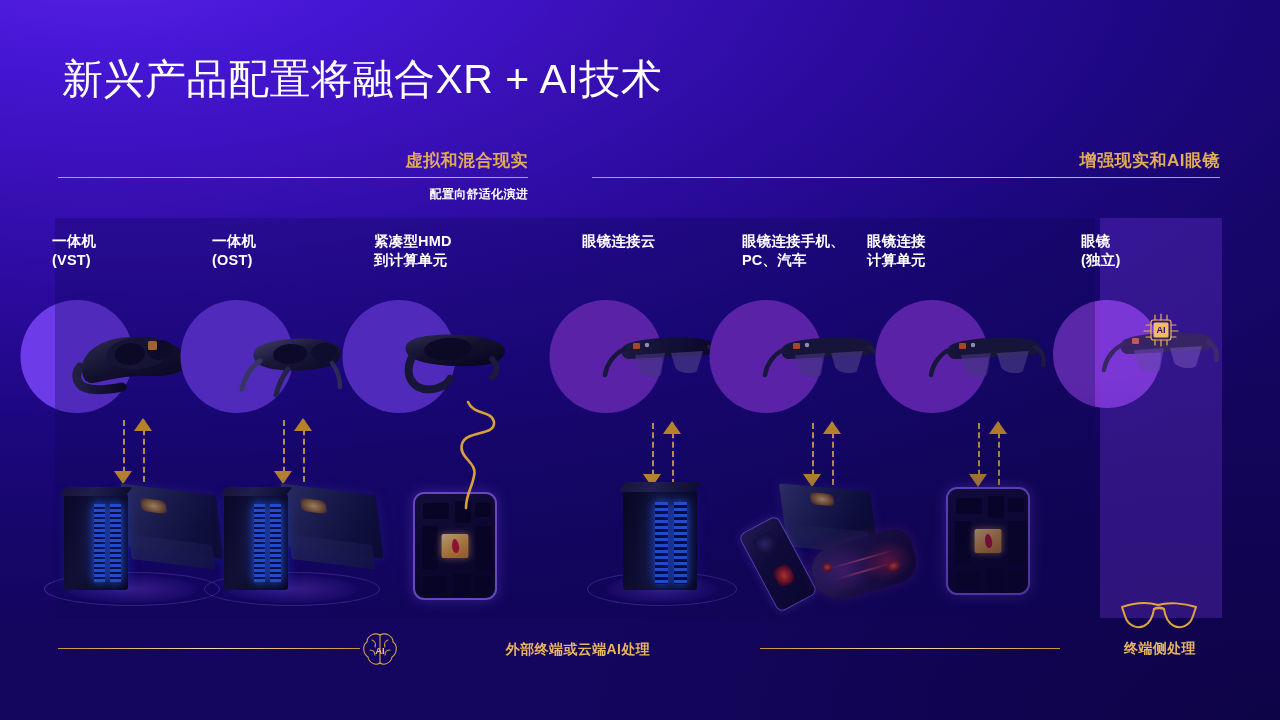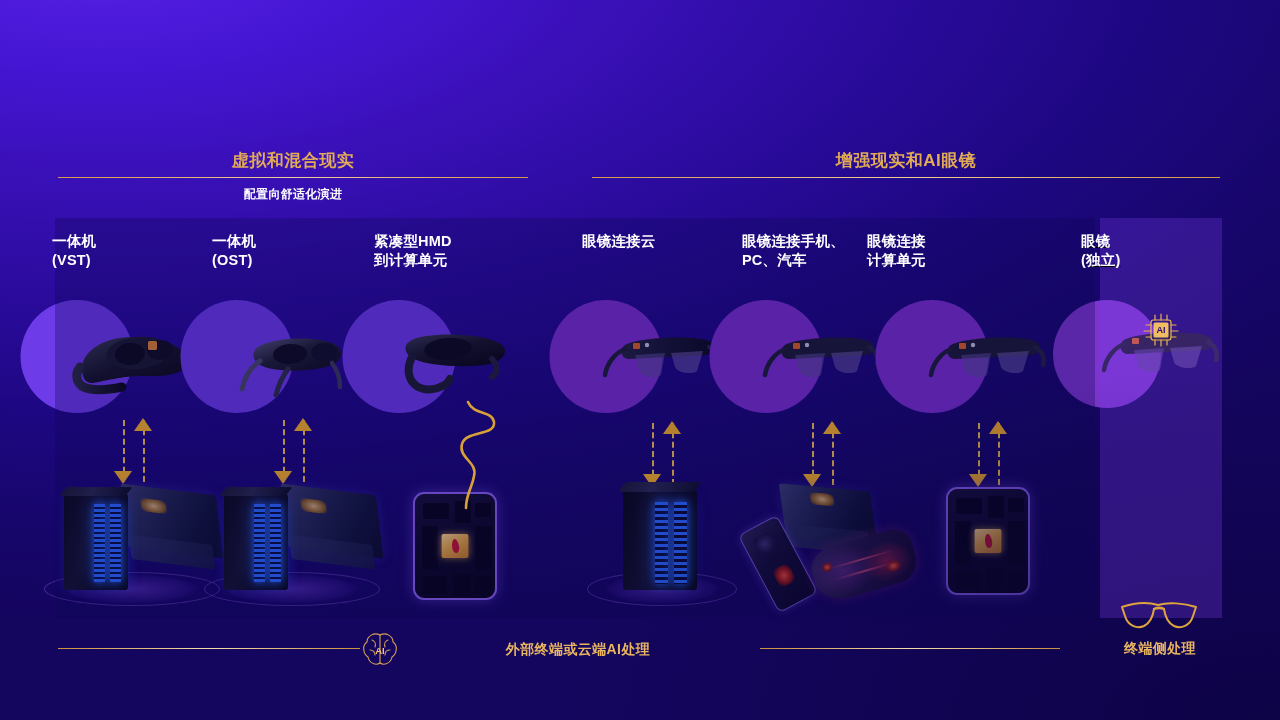--- a/index.html
+++ b/index.html
@@ -23,21 +23,21 @@
   }
 
   
   .title{
     position:absolute; left:62px; top:52px;
     font-size:41px; font-weight:400; color:#ffffff;
     letter-spacing:.5px; white-space:nowrap; z-index:6;
   }
 
   
-  .sec{ position:absolute; z-index:6; text-align:center; }
+  .sec{ position:absolute; z-index:6; text-align:right; }
   .sec-title{
     font-size:17px; color:#e2ab56; font-weight:600; letter-spacing:.5px;
     line-height:22px; white-space:nowrap;
   }
   .sec-rule{
     height:1px; width:100%;
     background:linear-gradient(90deg,#d59a4b 0%, #f0cf95 50%, #d59a4b 100%);
     margin:5px 0 7px 0;
   }
   .sec-sub{
@@ -229,20 +229,21 @@
   .icon-gold{ position:absolute; z-index:6; }
 </style>
 </head>
 <body>
 
 <div id="stage">
 
   <div class="panel"></div>
   <div class="panel-last"></div>
 
+  <div class="title">新兴产品配置将融合XR + AI技术</div>
 
   <div class="sec" id="secA">
     <div class="sec-title">虚拟和混合现实</div>
     <div class="sec-rule"></div>
     <div class="sec-sub">配置向舒适化演进</div>
   </div>
 
   <div class="sec" id="secB">
     <div class="sec-title">增强现实和AI眼镜</div>
     <div class="sec-rule"></div>
@@ -461,21 +462,21 @@
     <div class="trace" style="left:40px;top:7px;width:16px;height:22px;"></div>
     <div class="trace" style="left:60px;top:9px;width:16px;height:14px;"></div>
     <div class="trace" style="left:7px;top:32px;width:16px;height:44px;"></div>
     <div class="trace" style="left:60px;top:32px;width:17px;height:44px;"></div>
     <div class="trace" style="left:8px;top:82px;width:24px;height:18px;"></div>
     <div class="trace" style="left:38px;top:80px;width:18px;height:22px;"></div>
     <div class="trace" style="left:60px;top:82px;width:17px;height:18px;"></div>
     <div class="chip"></div>
   </div>
 
-  <div class="col" style="left:1081px;text-decoration:underline;">
+  <div class="col" style="left:1081px;">
     <div class="col-label">眼镜
 (独立)</div>
   </div>
   <div>
     <div class="circ ar2" style="left:1161px;top:300px;width:108px;height:108px;margin-left:-54px;"></div>
     <svg class="gl" style="left:1161px;top:352px;width:126px;height:64px;" viewBox="0 0 126 64">
       <path d="M26 20 C40 12 96 10 110 16 C118 20 116 28 108 30 L30 34 C22 34 20 24 26 20 Z" fill="#1a1a2e"></path>
       <path d="M36 30 L66 28 L62 50 C58 54 42 52 40 46 Z" fill="#5b4a93" opacity=".6"></path>
       <path d="M72 28 L104 26 L98 46 C94 50 78 48 76 42 Z" fill="#6a579f" opacity=".6"></path>
       <rect x="34" y="18" width="7" height="6" rx="1" fill="#e0641f"></rect>

